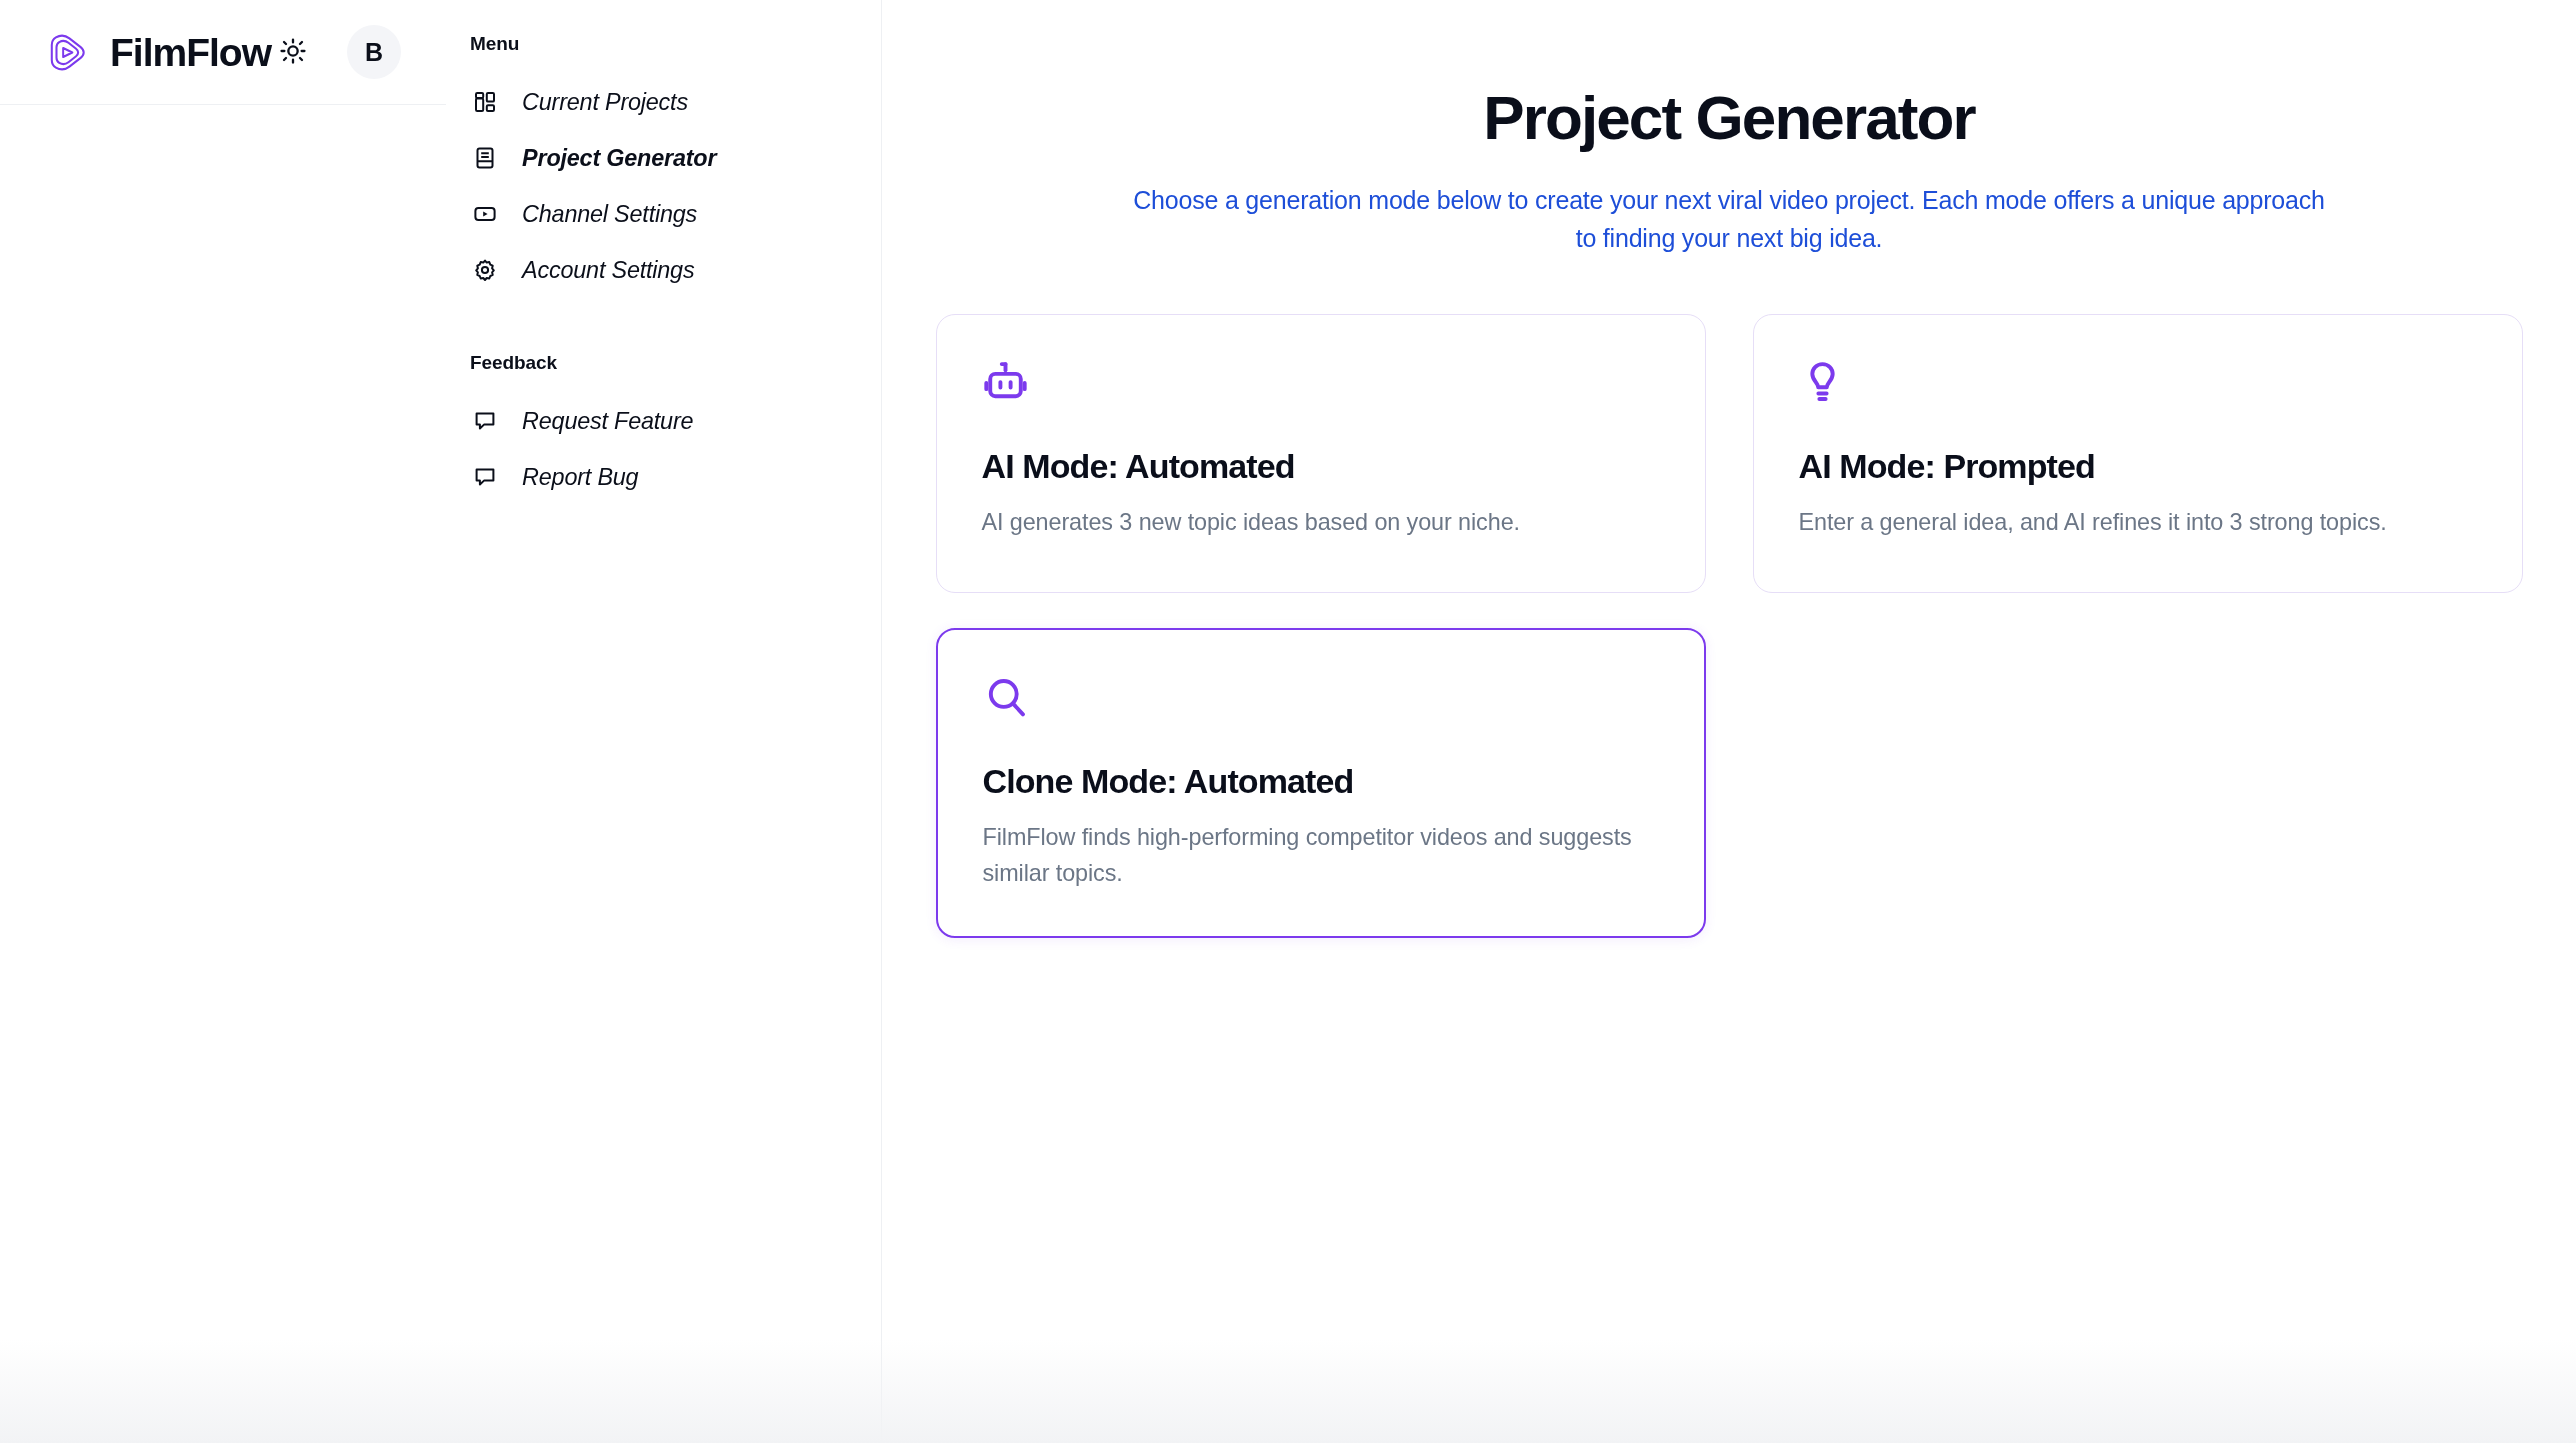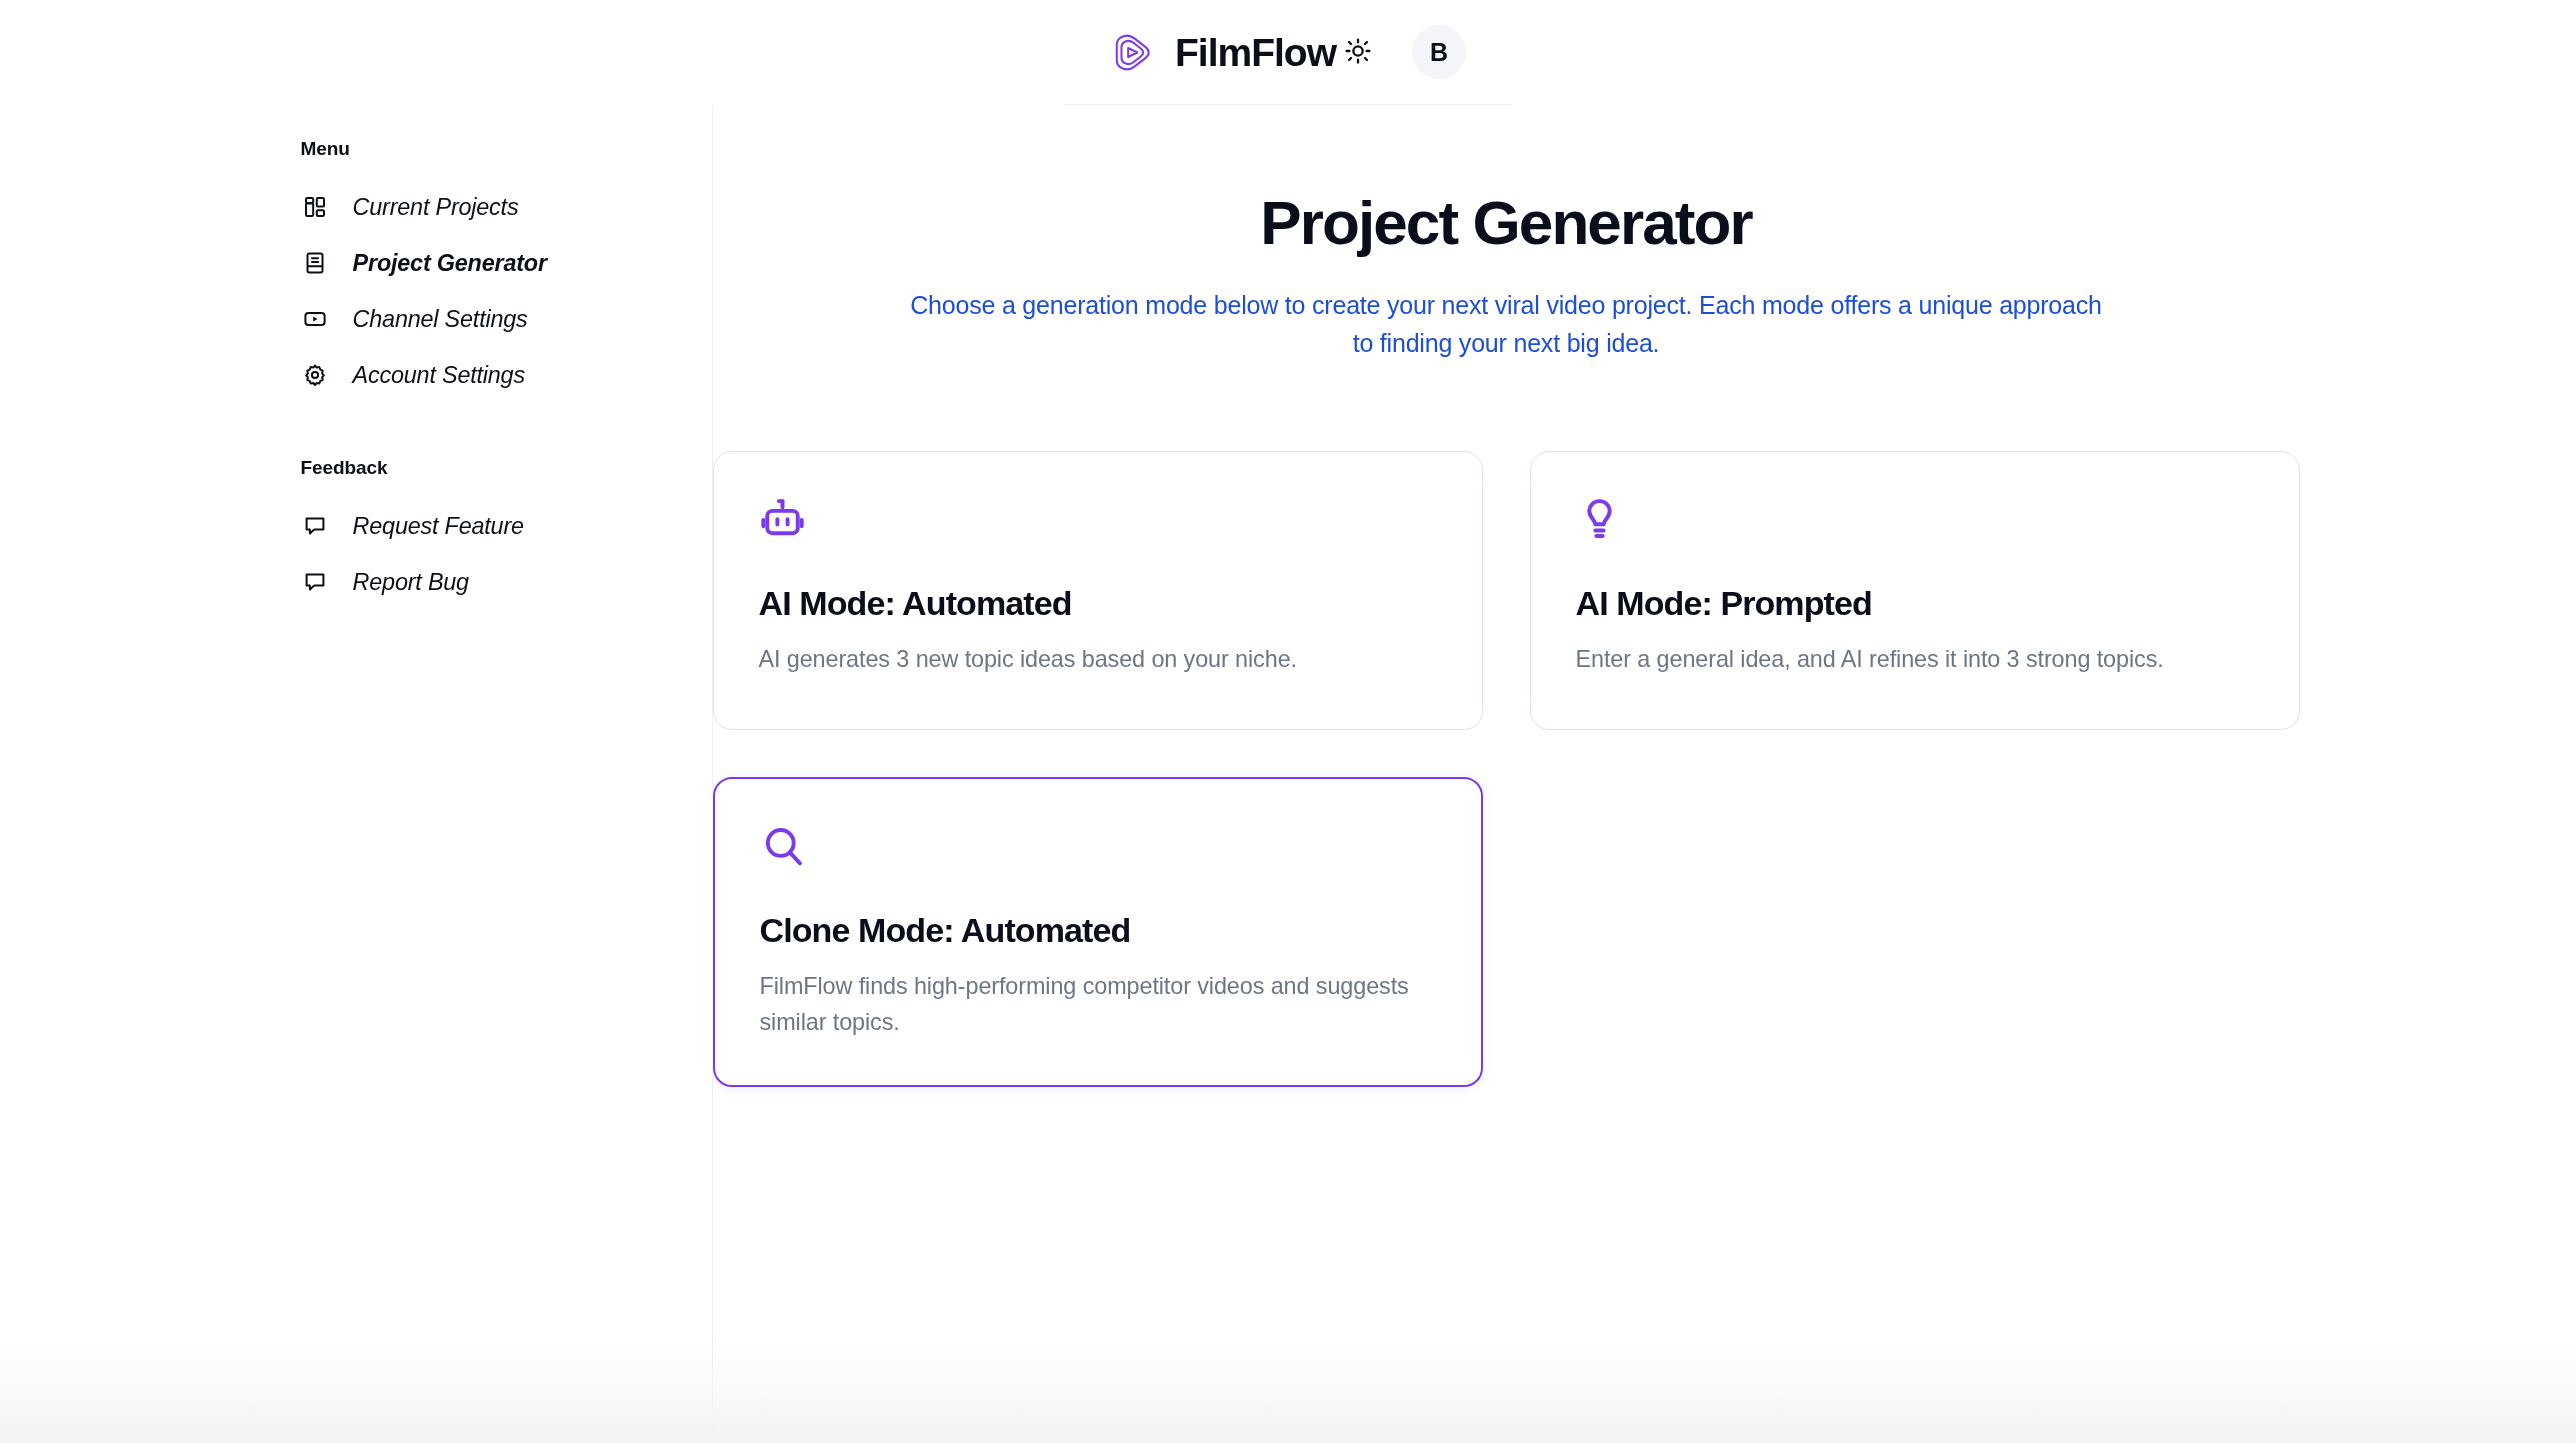--- a/index.html
+++ b/index.html
@@ -14,23 +14,22 @@
     font-family: "Liberation Sans", sans-serif;
     background: #ffffff;
     color: #0b0f1a;
     -webkit-font-smoothing: antialiased;
   }
 
   .app {
     width: 2576px;
     height: 1443px;
     display: flex;
-    flex-direction: column;
-    position: relative;
-    align-items: center;
+    flex-direction: row;
+    position: relative;
   }
 
   
   .topbar {
     height: 105px;
     flex: 0 0 105px;
     display: flex;
     align-items: center;
     justify-content: space-between;
     padding: 0 45px 0 42px;
@@ -208,24 +207,24 @@
     margin-top: 31px;
     max-width: 1214px;
     text-align: center;
     font-size: 25px;
     line-height: 1.52;
     color: #1d4ed8;
     letter-spacing: -0.2px;
   }
 
   .cards-grid {
-    margin-top: 89px;
+    margin-top: 57px;
     display: grid;
     grid-template-columns: 770px 770px;
-    gap: 47px 47px;
+    gap: 35px 47px;
     width: 1587px;
   }
 
   .mode-card {
     border: 1.7px solid #e6def7;
     border-radius: 19px;
     background: #ffffff;
     padding: 42px 45px 45px 45px;
     min-height: 279px;
     cursor: pointer;

